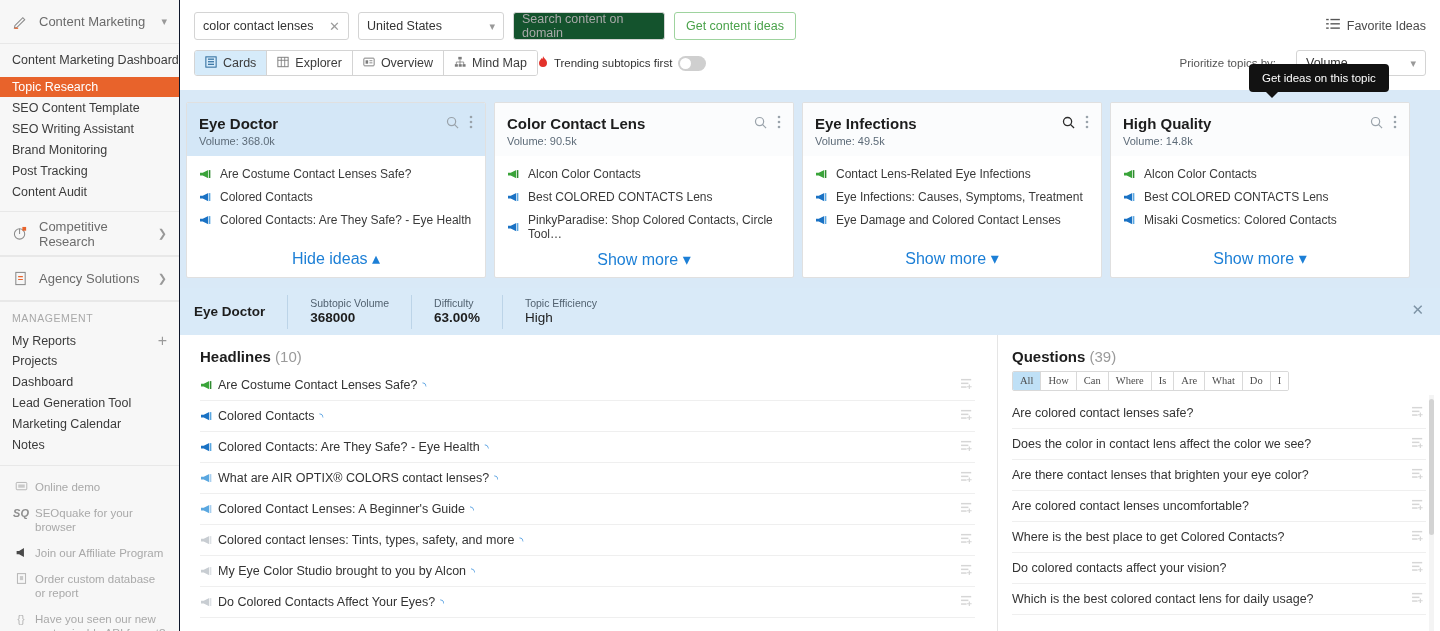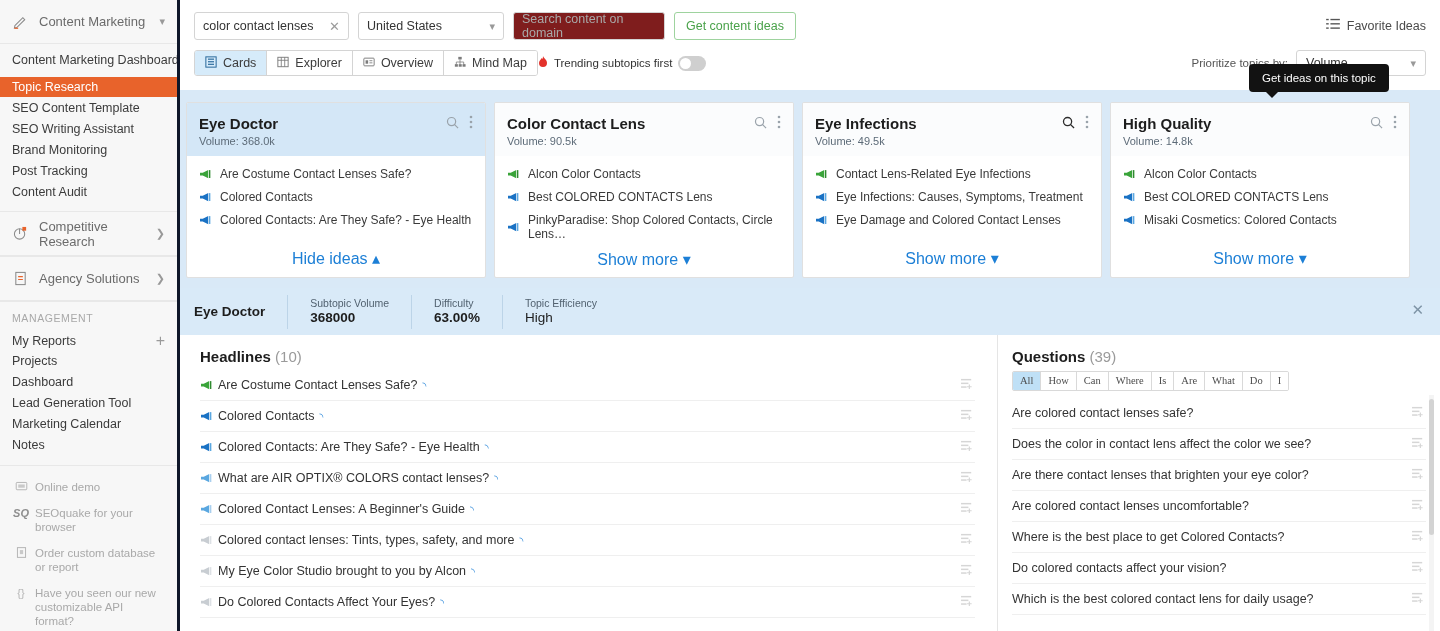--- a/index.html
+++ b/index.html
@@ -10,21 +10,21 @@
     color: #222;
     background: #ffffff;
     overflow: hidden;
   }
   .app { display: flex; width: 1440px; height: 631px; }
 
   
   .sidebar {
     width: 180px; height: 631px;
     background: #f7f7f7;
-    border-right: 3px solid #0f172a;
+    border-right: 1px solid #0f172a;
     flex: 0 0 180px;
     position: relative;
     overflow: hidden;
   }
   .sb-section-head {
     display: flex; align-items: center; gap: 10px;
     height: 44px; padding: 0 12px;
     border-bottom: 1px solid #e8e8e8;
     color: #6b6b6b; font-size: 13px;
   }
@@ -69,21 +69,21 @@
   .kw-input .v { flex: 1; }
   .clear-x { color: #9b9b9b; font-size: 13px; cursor: pointer; }
   .sel-db {
     width: 146px; height: 28px; border: 1px solid #d4d4d4; border-radius: 3px;
     background: #fff; display: flex; align-items: center; padding: 0 8px;
     font-size: 12.5px; color: #333;
   }
   .sel-db .v { flex: 1; }
   .dom-input {
     width: 152px; height: 28px; border: 1px solid #d4d4d4; border-radius: 3px;
-    background: #7f1d1d; display: flex; align-items: center; padding: 0 8px;
+    background: #14532d; display: flex; align-items: center; padding: 0 8px;
     font-size: 12.5px; color: #a9a9a9;
   }
   .btn-green {
     height: 28px; border: 1px solid #9ed39e; border-radius: 3px; background: #fff;
     color: #4aa24a; font-size: 12.5px; padding: 0 11px; display: flex; align-items: center;
     cursor: pointer;
   }
   .fav {
     position: absolute; right: 14px; top: 18px;
     display: flex; align-items: center; gap: 7px; color: #4a4a4a; font-size: 12.5px;
@@ -102,21 +102,21 @@
   .toggle {
     width: 28px; height: 15px; border-radius: 8px; background: #cfcfcf; position: relative;
     cursor: pointer;
   }
   .toggle::after {
     content: ""; position: absolute; left: 2px; top: 2px; width: 11px; height: 11px;
     border-radius: 50%; background: #fff;
   }
   .prio {
     position: absolute; right: 14px; top: 50px;
-    display: flex; align-items: center; gap: 8px; font-size: 11.5px; color: #555;
+    display: flex; align-items: center; gap: 20px; font-size: 11.5px; color: #555;
   }
   .prio-sel {
     width: 130px; height: 26px; border: 1px solid #d4d4d4; border-radius: 3px; background: #fff;
     display: flex; align-items: center; padding: 0 9px; font-size: 12.5px; color: #333;
   }
   .prio-sel .v { flex: 1; }
 
   
   .tooltip {
     position: absolute; left: 1069px; top: 64px;
@@ -280,20 +280,28 @@
           <svg width="13" height="13" viewBox="0 0 16 16">
               <rect x="1.5" y="3" width="13" height="9" rx="1" fill="none" stroke="#b5b5b5" stroke-width="1.2"></rect>
               <rect x="4" y="5.5" width="8" height="4" fill="#c9c9c9"></rect>
             </svg>
         </span>
         <span>Online demo</span>
       </div>
       <div class="sb-promo-item">
         <span class="pi" style="font-weight:bold;font-style:italic;font-size:11px;color:#8e8e8e;">SQ</span>
         <span>SEOquake for your browser</span>
+      </div>
+      <div class="sb-promo-item">
+        <span class="pi">
+          <svg width="13" height="13" viewBox="0 0 16 16">
+              <path d="M2 6 h3 l6-3.5 v11 L5 10 H2 Z" fill="#4a4a4a"></path>
+            </svg>
+        </span>
+        <span>Join our Affiliate Program</span>
       </div>
       <div class="sb-promo-item">
         <span class="pi">
           <svg width="13" height="13" viewBox="0 0 16 16">
               <rect x="3" y="2" width="10" height="12" fill="none" stroke="#b5b5b5" stroke-width="1.2"></rect>
               <rect x="6" y="5" width="4" height="5" fill="#c9c9c9"></rect>
             </svg>
         </span>
         <span>Order custom database or report</span>
       </div>
@@ -494,21 +502,21 @@
               </span>
             <span>Best COLORED CONTACTS Lens</span>
           </div>
           <div class="card-idea">
             <span class="ic-mega">
                 <svg width="13" height="11" viewBox="0 0 14 12">
                   <path d="M1 4.2 h3 L10 1 v9 L4 7.2 H1 Z" fill="#1a72c4"></path>
                   <rect x="10.8" y="1.2" width="1.5" height="8.6" fill="#5aa7e0"></rect>
                 </svg>
               </span>
-            <span>PinkyParadise: Shop Colored Contacts, Circle Lens…</span>
+            <span>PinkyParadise: Shop Colored Contacts, Circle Tool…</span>
           </div>
         </div>
         <div class="card-foot">
           <a><span>Show more</span> <span>▾</span></a>
         </div>
       </div>
 
       <div class="card">
         <div class="card-head">
           <div class="card-head-row">

